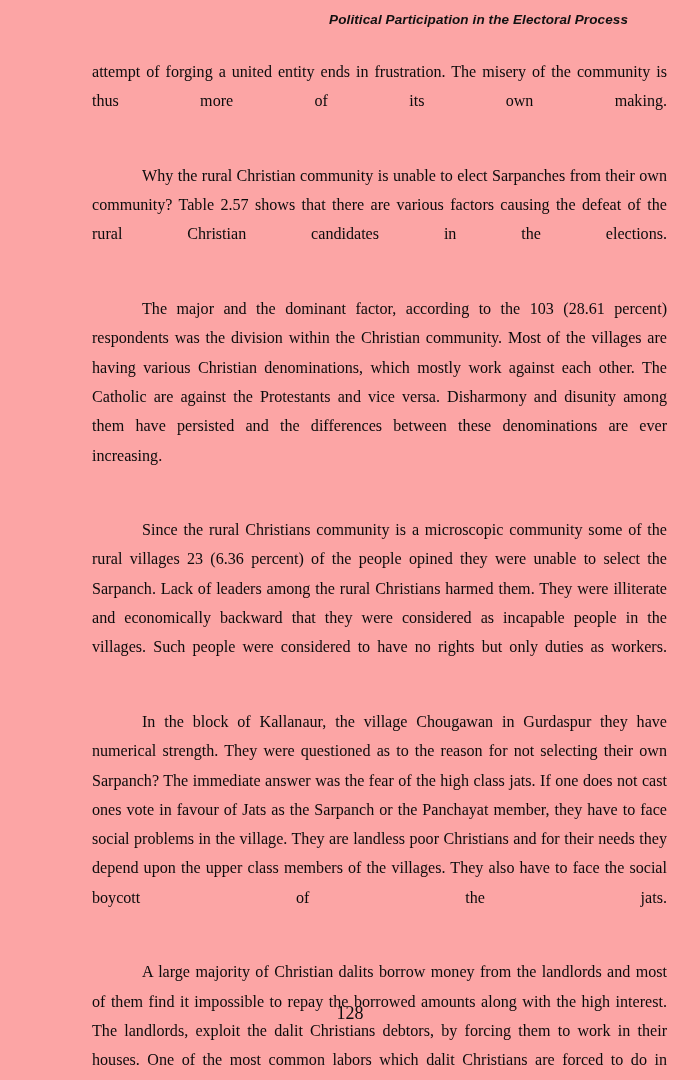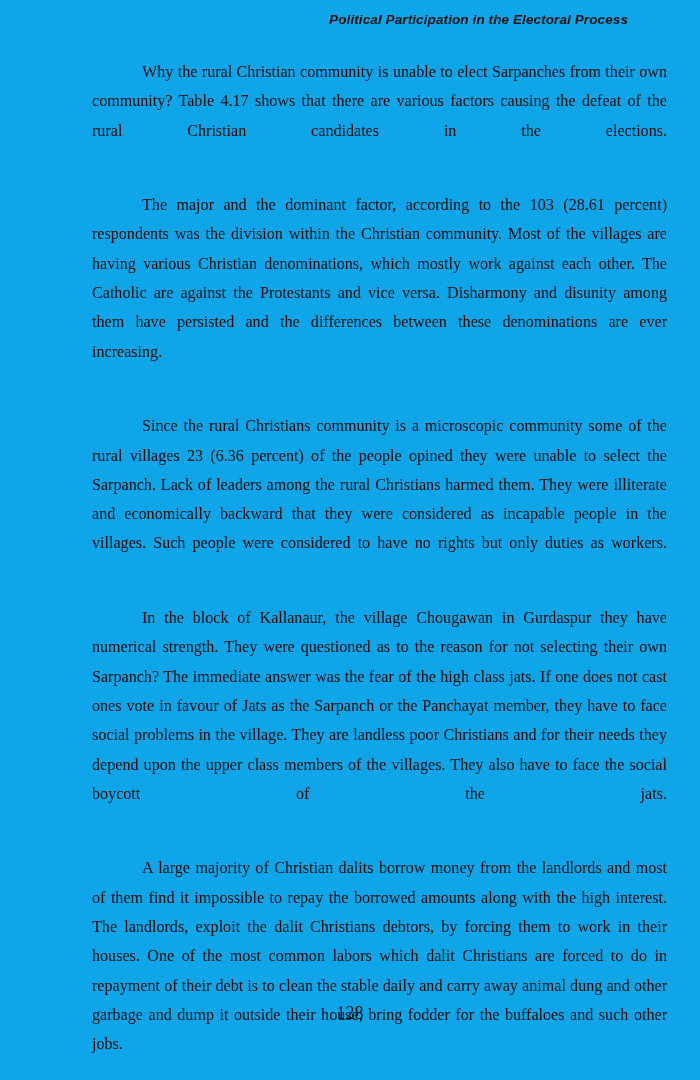--- a/index.html
+++ b/index.html
@@ -4,21 +4,21 @@
 <style>
   html, body {
     margin: 0;
     padding: 0;
     background: #ffffff;
   }
   .page {
     position: relative;
     width: 700px;
     height: 1080px;
-    background: #0ea5e9;
+    background: #fca5a5;
     overflow: hidden;
     font-family: "Liberation Serif", "DejaVu Serif", serif;
     color: #000000;
   }
   .running-head {
     position: absolute;
     top: 12px;
     left: 92px;
     width: 536px;
     text-align: right;
@@ -69,21 +69,22 @@
   }
 </style>
 </head>
 <body>
 
 <div class="page">
 
   <div class="running-head">Political Participation in the Electoral Process</div>
 
   <div class="body-block">
-    <p class="para">Why the rural Christian community is unable to elect Sarpanches from their own community?  Table 4.17 shows that there are various factors causing the defeat of the rural Christian candidates in the elections.</p>
+    <p class="para noindent">attempt of forging a united entity ends in frustration. The misery of the community is thus more of its own making.</p>
+    <p class="para">Why the rural Christian community is unable to elect Sarpanches from their own community?  Table 2.57 shows that there are various factors causing the defeat of the rural Christian candidates in the elections.</p>
     <p class="para">The major and the dominant factor, according to the 103 (28.61 percent) respondents was the division within the Christian community.  Most of the villages are having various Christian denominations, which mostly work against each other. The Catholic are against the Protestants and vice versa. Disharmony and disunity among them have persisted and the differences between these denominations are ever increasing.</p>
     <p class="para">Since the rural Christians community is a microscopic community some of the rural villages 23 (6.36 percent) of the people opined they were unable to select the Sarpanch. Lack of leaders among the rural Christians harmed them.  They were illiterate and economically backward that they were considered as incapable people in the villages.  Such people were considered to have no rights but only duties as workers.</p>
     <p class="para">In the block of Kallanaur, the village Chougawan in Gurdaspur they have numerical strength. They were questioned as to the reason for not selecting their own Sarpanch? The immediate answer was the fear of the high class jats.  If one does not cast ones vote in favour of Jats as the Sarpanch or the Panchayat member, they have to face social problems in the village.  They are landless poor Christians and for their needs they depend upon the upper class members of the villages.  They also have to face the social boycott of the jats.</p>
     <p class="para">A large majority of Christian dalits borrow money from the landlords and most of them find it impossible to repay the borrowed amounts along with the high interest.  The landlords, exploit the dalit Christians debtors, by forcing them to work in their houses. One of the most common labors which dalit Christians are forced to do in repayment of their debt is to clean the stable daily and carry away animal dung and other garbage and dump it outside their house, bring fodder for the buffaloes and such other jobs.</p>
 
   </div>
 
   <div class="folio">128</div>
 
 </div>

